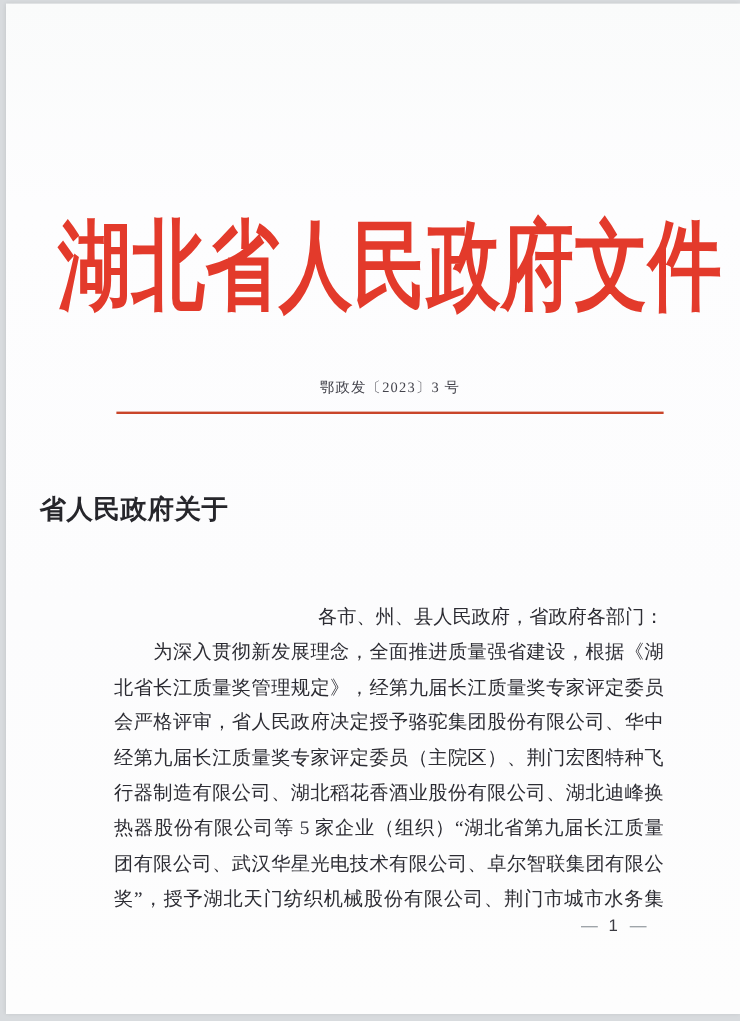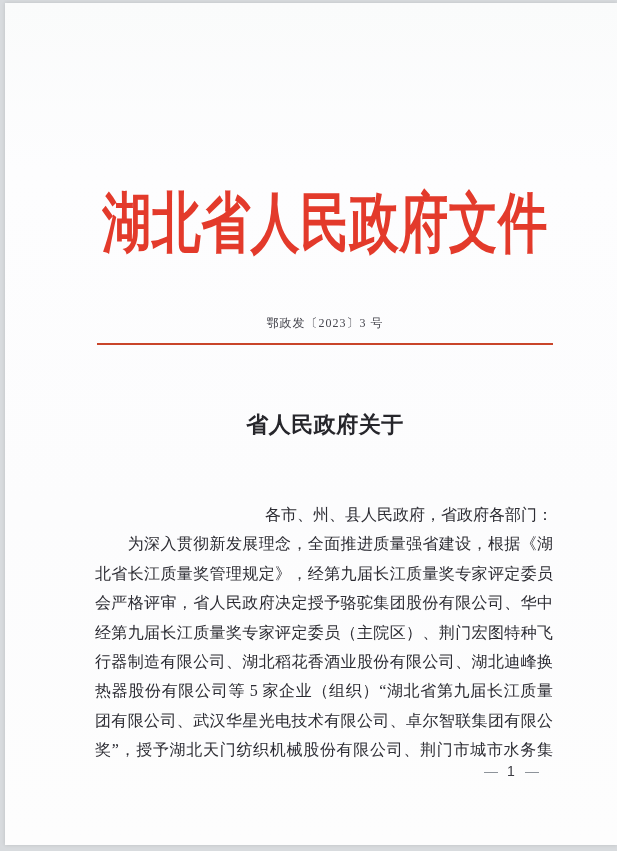--- a/index.html
+++ b/index.html
@@ -17,21 +17,21 @@
     width: 612px; height: 842px;
     background: linear-gradient(180deg, #fafbfb 0%, #fdfdfe 20%, #fcfcfd 60%, #fdfdfd 100%);
     box-shadow: 0 0 4px rgba(0,0,0,0.12);
   }
   .red-head {
     position: absolute;
     top: 191px; left: 28px; right: 0;
     height: 60px; line-height: 60px;
     text-align: center;
     color: #e33a2b;
-    font-size: 49px;
+    font-size: 61px;
     font-weight: bold;
     letter-spacing: 0.5px;
     white-space: nowrap;
   }
   .red-head .stretch {
     display: inline-block;
     transform: scaleY(1.33);
     transform-origin: center;
   }
   .doc-number {
@@ -45,21 +45,20 @@
   }
   .red-rule {
     position: absolute;
     top: 340px; left: 92px;
     width: 456px; height: 2px;
     background: #c9452a;
   }
   .doc-title {
     position: absolute;
     top: 402px; left: 28px; right: 0;
-    text-align: center;
     font-weight: bold;
     color: #26262b;
     font-size: 22px;
     line-height: 40px;
     letter-spacing: 0.5px;
   }
   .body-block {
     position: absolute;
     top: 497px; left: 90px;
     width: 458px;

